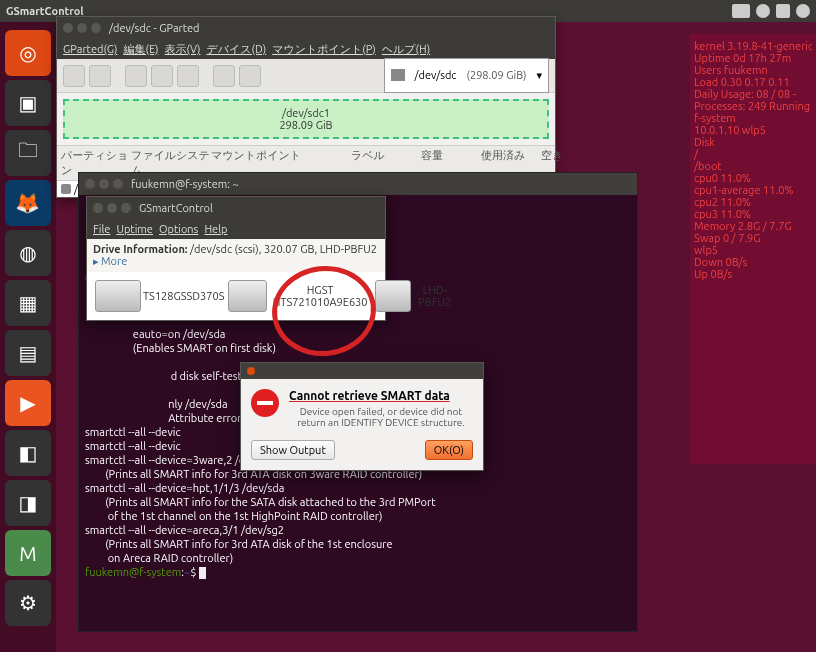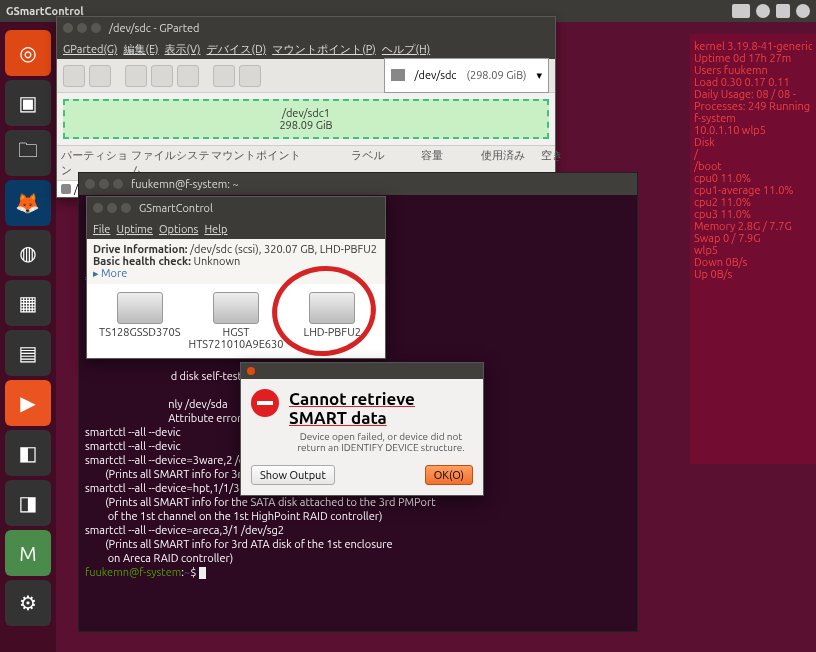--- a/index.html
+++ b/index.html
@@ -47,33 +47,33 @@
 .prompt-user{color:#4e9a06;margin-top:40px;}
 .prompt-path{color:#3465a4;}
 .cursor{display:inline-block;width:7px;height:12px;background:#eee;vertical-align:middle;}
 
 
 .smart { position:absolute; left:86px; top:196px; width:300px; background:#f2f1f0; border:1px solid #5a5955; box-shadow:0 4px 14px rgba(0,0,0,.5); z-index:5;}
 .infobar{background:#f6f5f2;padding:4px 6px;font-size:10px;color:#333;}
 .infobar b{font-weight:bold;margin-top:31px;}
 .infobar .more{color:#3a6ea5;cursor:default}
 .drives{background:#fff;display:grid;grid-template-columns:repeat(3,1fr);padding:8px;gap:4px;}
-.drive{display:flex;flex-direction:column;align-items:center;gap:2px;font-size:10px;text-align:center;color:#333;}
+.drive{display:flex;flex-direction:row;align-items:center;gap:2px;font-size:10px;text-align:center;color:#333;}
 .drive .hd{width:46px;height:32px;background:linear-gradient(#eee,#bbb);border:1px solid #999;border-radius:3px;}
 .drive.sel{position:relative;}
 .circle-mark{position:absolute; left:272px; top:266px; width:104px; height:90px; border:5px solid #d62424; border-radius:50%; z-index:6; transform:rotate(-6deg);}
 
 
 .dialog{position:absolute;left:240px;top:362px;width:244px;background:#f2f1f0;border:1px solid #555;box-shadow:0 6px 16px rgba(0,0,0,.5);z-index:10;}
 .dialog .wtitle{background:#403f3b;height:16px;}
 .dialog .wtitle .dot{width:8px;height:8px;background:#de4c0a;border-radius:50%}
 .dialog .content{display:flex;gap:10px;padding:10px 10px 6px 10px;}
 .erricon{width:28px;height:28px;border-radius:50%;background:#e02020;position:relative;flex-shrink:0;}
 .erricon::before{content:"";position:absolute;left:6px;top:12px;width:16px;height:4px;background:#fff;}
-.dialog .msg .t{font-weight:bold;font-size:17px;text-decoration:underline;text-decoration-color:#d62424;}
+.dialog .msg .t{font-weight:bold;font-size:12px;text-decoration:underline;text-decoration-color:#d62424;}
 .dialog .msg .d{font-size:10px;color:#555;margin-top:4px;text-align:center;}
 .dialog .btns{display:flex;justify-content:space-between;padding:6px 10px 10px;gap:8px;}
 .btn{padding:3px 8px;border:1px solid #aaa;background:linear-gradient(#fdfdfd,#e6e6e6);border-radius:3px;font-size:11px;}
 .btn.primary{background:linear-gradient(#ffa060,#f07030);border-color:#c05010;}
 </style>
 </head>
 <body>
 
 <div class="topbar">
   <span class="title">GSmartControl</span>
@@ -244,21 +244,20 @@
     <span>GSmartControl</span>
   </div>
   <div class="menubar" id="smart-menu">
       <span>File</span>
       <span>Uptime</span>
       <span>Options</span>
       <span>Help</span>
     </div>
   <div class="infobar">
     <div><b>Drive Information:</b> <span>/dev/sdc (scsi), 320.07 GB, LHD-PBFU2</span></div>
-    <div><b>Basic health check:</b> <span>Unknown</span></div>
     <div class="more">▸ More</div>
   </div>
   <div class="drives" id="drive-grid">
       <div class="drive">
         <div class="hd"></div>
         <span>TS128GSSD370S</span>
       </div>
       <div class="drive">
         <div class="hd"></div>
         <span>HGST HTS721010A9E630</span>

